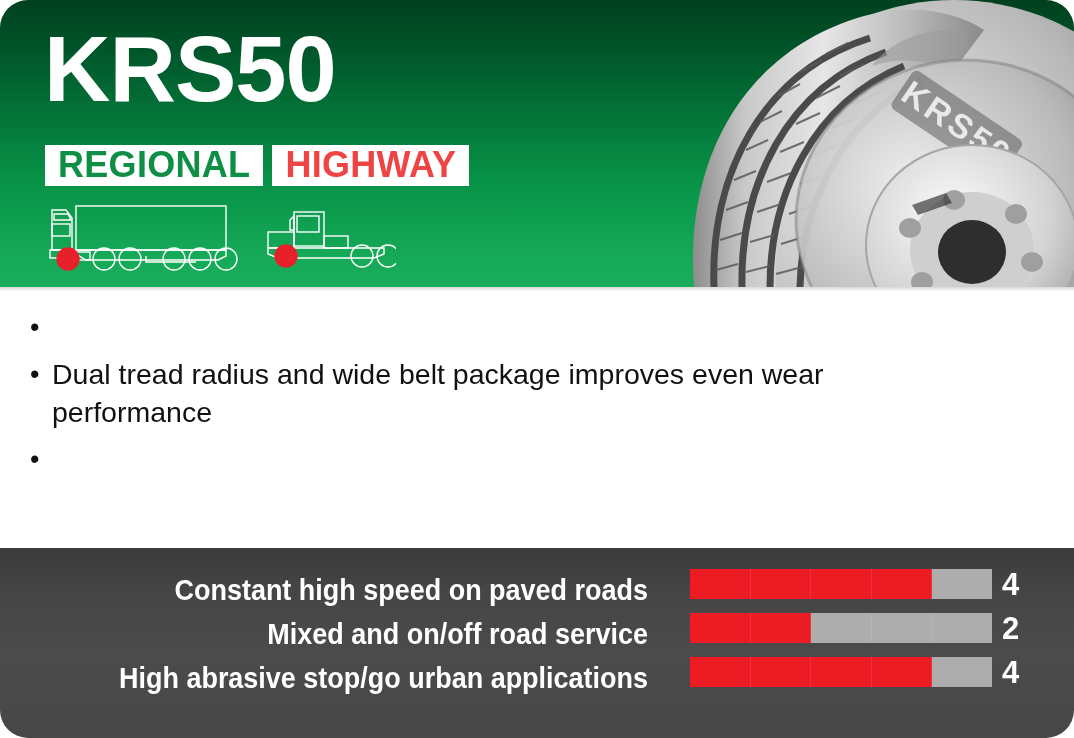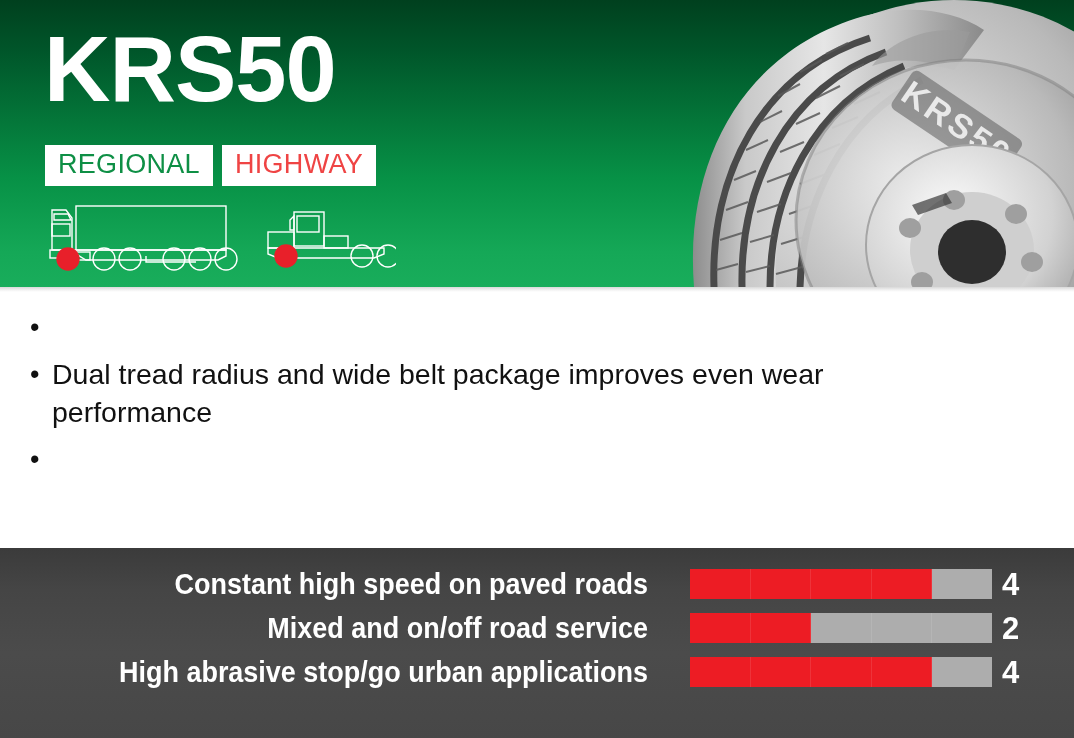--- a/index.html
+++ b/index.html
@@ -1,49 +1,49 @@
 <!DOCTYPE html>
 <html><head>
 <meta charset="utf-8">
 <style>
   html,body{margin:0;padding:0;background:#fff;}
   body{width:1074px;height:738px;font-family:"Liberation Sans",sans-serif;overflow:hidden;}
-  .card{position:relative;width:1074px;height:738px;background:#fff;overflow:hidden;}
+  .card{position:relative;width:1074px;height:738px;background:#fff;overflow:hidden;border-radius:28px;}
 
   
   .header{position:absolute;left:0;top:0;width:1074px;height:287px;overflow:hidden;
           background:linear-gradient(180deg,#00401e 0%,#00562a 18%,#079146 62%,#15a857 88%,#19ad5b 100%);}
   .header-divider{position:absolute;left:0;top:287px;width:1074px;height:5px;
           background:linear-gradient(180deg,#d9d9d9 0%,#f2f2f2 60%,#ffffff 100%);}
 
   .title{position:absolute;left:44px;top:18px;font-size:92px;line-height:102px;font-weight:bold;
          color:#ffffff;letter-spacing:-1px;white-space:nowrap;}
 
   .badges{position:absolute;left:45px;top:145px;display:flex;gap:9px;}
-  .badge{background:#ffffff;padding:3px 13px 5px 13px;font-size:27px;line-height:33px;
-         font-weight:normal;letter-spacing:.3px;white-space:nowrap;}
+  .badge{background:#ffffff;padding:3px 13px 5px 13px;font-size:36px;line-height:33px;
+         font-weight:bold;letter-spacing:.3px;white-space:nowrap;}
   .badge.regional{color:#0e8f45;}
   .badge.highway{color:#ef4444;}
 
   .trucks{position:absolute;left:46px;top:196px;width:350px;height:80px;}
 
   .tire{position:absolute;right:0;top:0;width:420px;height:287px;overflow:hidden;}
 
   
   .features{position:absolute;left:0;top:292px;width:1074px;height:256px;background:#fff;
             padding:16px 30px 0 30px;box-sizing:border-box;}
   .bullet{display:flex;align-items:flex-start;font-size:28.5px;line-height:38px;color:#111;
           margin-bottom:9px;}
   .bullet .dot{flex:0 0 auto;width:22px;font-size:27px;line-height:38px;color:#111;text-align:left;}
   .bullet .btext{flex:1 1 auto;max-width:900px;}
 
   
   .ratings{position:absolute;left:0;top:548px;width:1074px;height:190px;
            background:linear-gradient(180deg,#3b3b3b 0%,#454545 22%,#4b4b4b 55%,#474747 100%);}
-  .rrow{position:relative;height:44px;display:flex;align-items:center;}
+  .rrow{position:relative;height:44px;display:flex;align-items:flex-end;}
   .rlabel{width:648px;text-align:right;padding-right:0;color:#ffffff;font-weight:bold;
           font-size:29px;line-height:32px;white-space:nowrap;transform:scaleX(.93);
           transform-origin:right center;}
   .rbarwrap{position:absolute;left:690px;top:50%;transform:translateY(-50%);
             width:302px;height:30px;background:#adadad;display:flex;}
   .seg{flex:1 1 0;height:100%;border-right:1px solid rgba(255,255,255,.10);box-sizing:border-box;}
   .seg:last-child{border-right:none;}
   .seg.on{background:#ed1c24;}
   .rval{position:absolute;left:1002px;top:50%;transform:translateY(-50%);color:#ffffff;
         font-weight:bold;font-size:31px;line-height:33px;}

